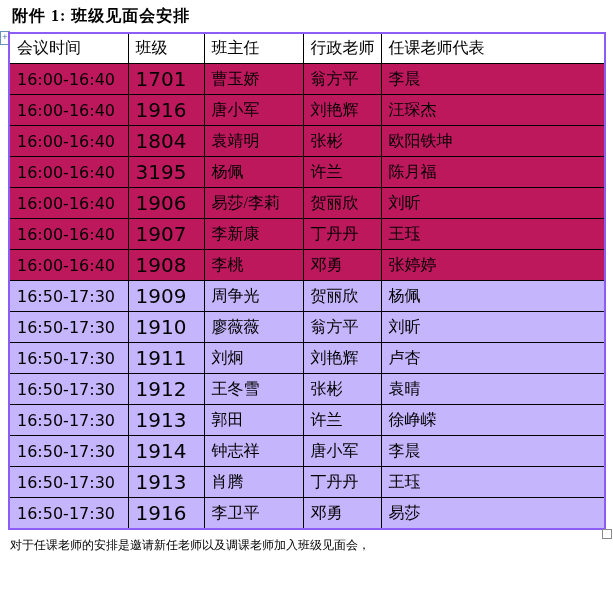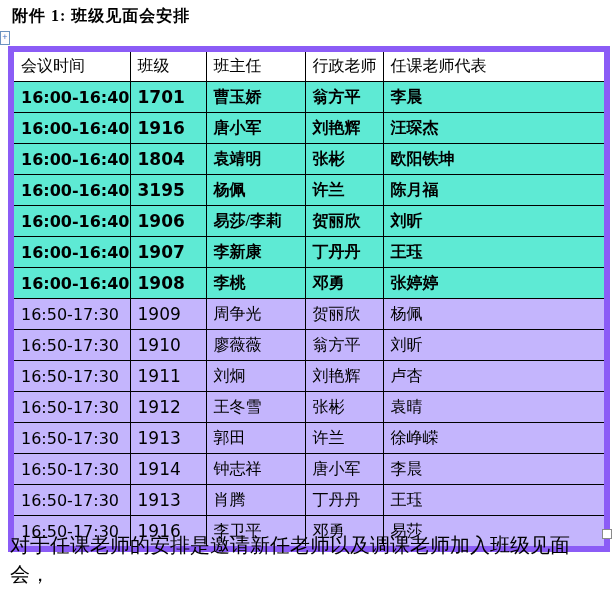--- a/index.html
+++ b/index.html
@@ -1,39 +1,39 @@
 <!DOCTYPE html>
 <html><head>
 <meta charset="utf-8">
 <style>
   html,body{margin:0;padding:0;background:#fff;}
   #page{position:relative;width:613px;height:600px;background:#ffffff;overflow:hidden;
         font-family:"Liberation Sans",sans-serif;color:#000;}
   .doc-title{position:absolute;left:12px;top:6px;font-size:16px;font-weight:bold;
         font-family:"Liberation Serif",serif;letter-spacing:1px;}
   
-  table.sched{position:absolute;left:8px;top:46px;border-collapse:collapse;
-        table-layout:fixed;width:596px;border:6px solid #8b5cf6;}
+  table.sched{position:absolute;left:8px;top:32px;border-collapse:collapse;
+        table-layout:fixed;width:596px;border:2px solid #8b5cf6;}
   table.sched th, table.sched td{border:1px solid #000;height:30px;padding:0 0 0 7px;
         text-align:left;vertical-align:middle;overflow:hidden;white-space:nowrap;}
   table.sched th{height:29px;background:#ffffff;font-weight:normal;font-size:16px;
         font-family:"Liberation Serif",serif;}
   td.time-cell{font-size:16px;font-family:"DejaVu Sans","Liberation Sans",sans-serif;}
-  td.num-cell{font-size:17px;font-family:"DejaVu Sans","Liberation Sans",sans-serif;}
+  td.num-cell{font-size:20px;font-family:"DejaVu Sans","Liberation Sans",sans-serif;}
   td.name-cell{font-size:16px;font-family:"Liberation Serif",serif;margin-top:43px;}
-  tr.orange td{background:#5eead4;font-weight:bold;}
+  tr.orange td{background:#be185d;}
   tr.blue td{background:#c4b5fd;}
   
   .move-handle{position:absolute;left:0;top:31px;width:8px;height:12px;background:#fdfdfd;
         border:1px solid #6b93c0;color:#4472c4;font-size:9px;line-height:11px;
         text-align:center;cursor:move;}
   .resize-handle{position:absolute;left:602px;top:529px;width:8px;height:8px;
         background:#fff;border:1px solid #8a8a8a;cursor:nwse-resize;}
   
-  .footnote{position:absolute;left:10px;top:531px;width:596px;font-size:20px;
+  .footnote{position:absolute;left:10px;top:531px;width:596px;font-size:12px;
         line-height:29px;font-family:"Liberation Serif",serif;}
 </style>
 </head>
 <body>
 
 <div id="page">
 
   <div class="doc-title">附件 1: 班级见面会安排</div>
 
   <div class="move-handle">+</div>

